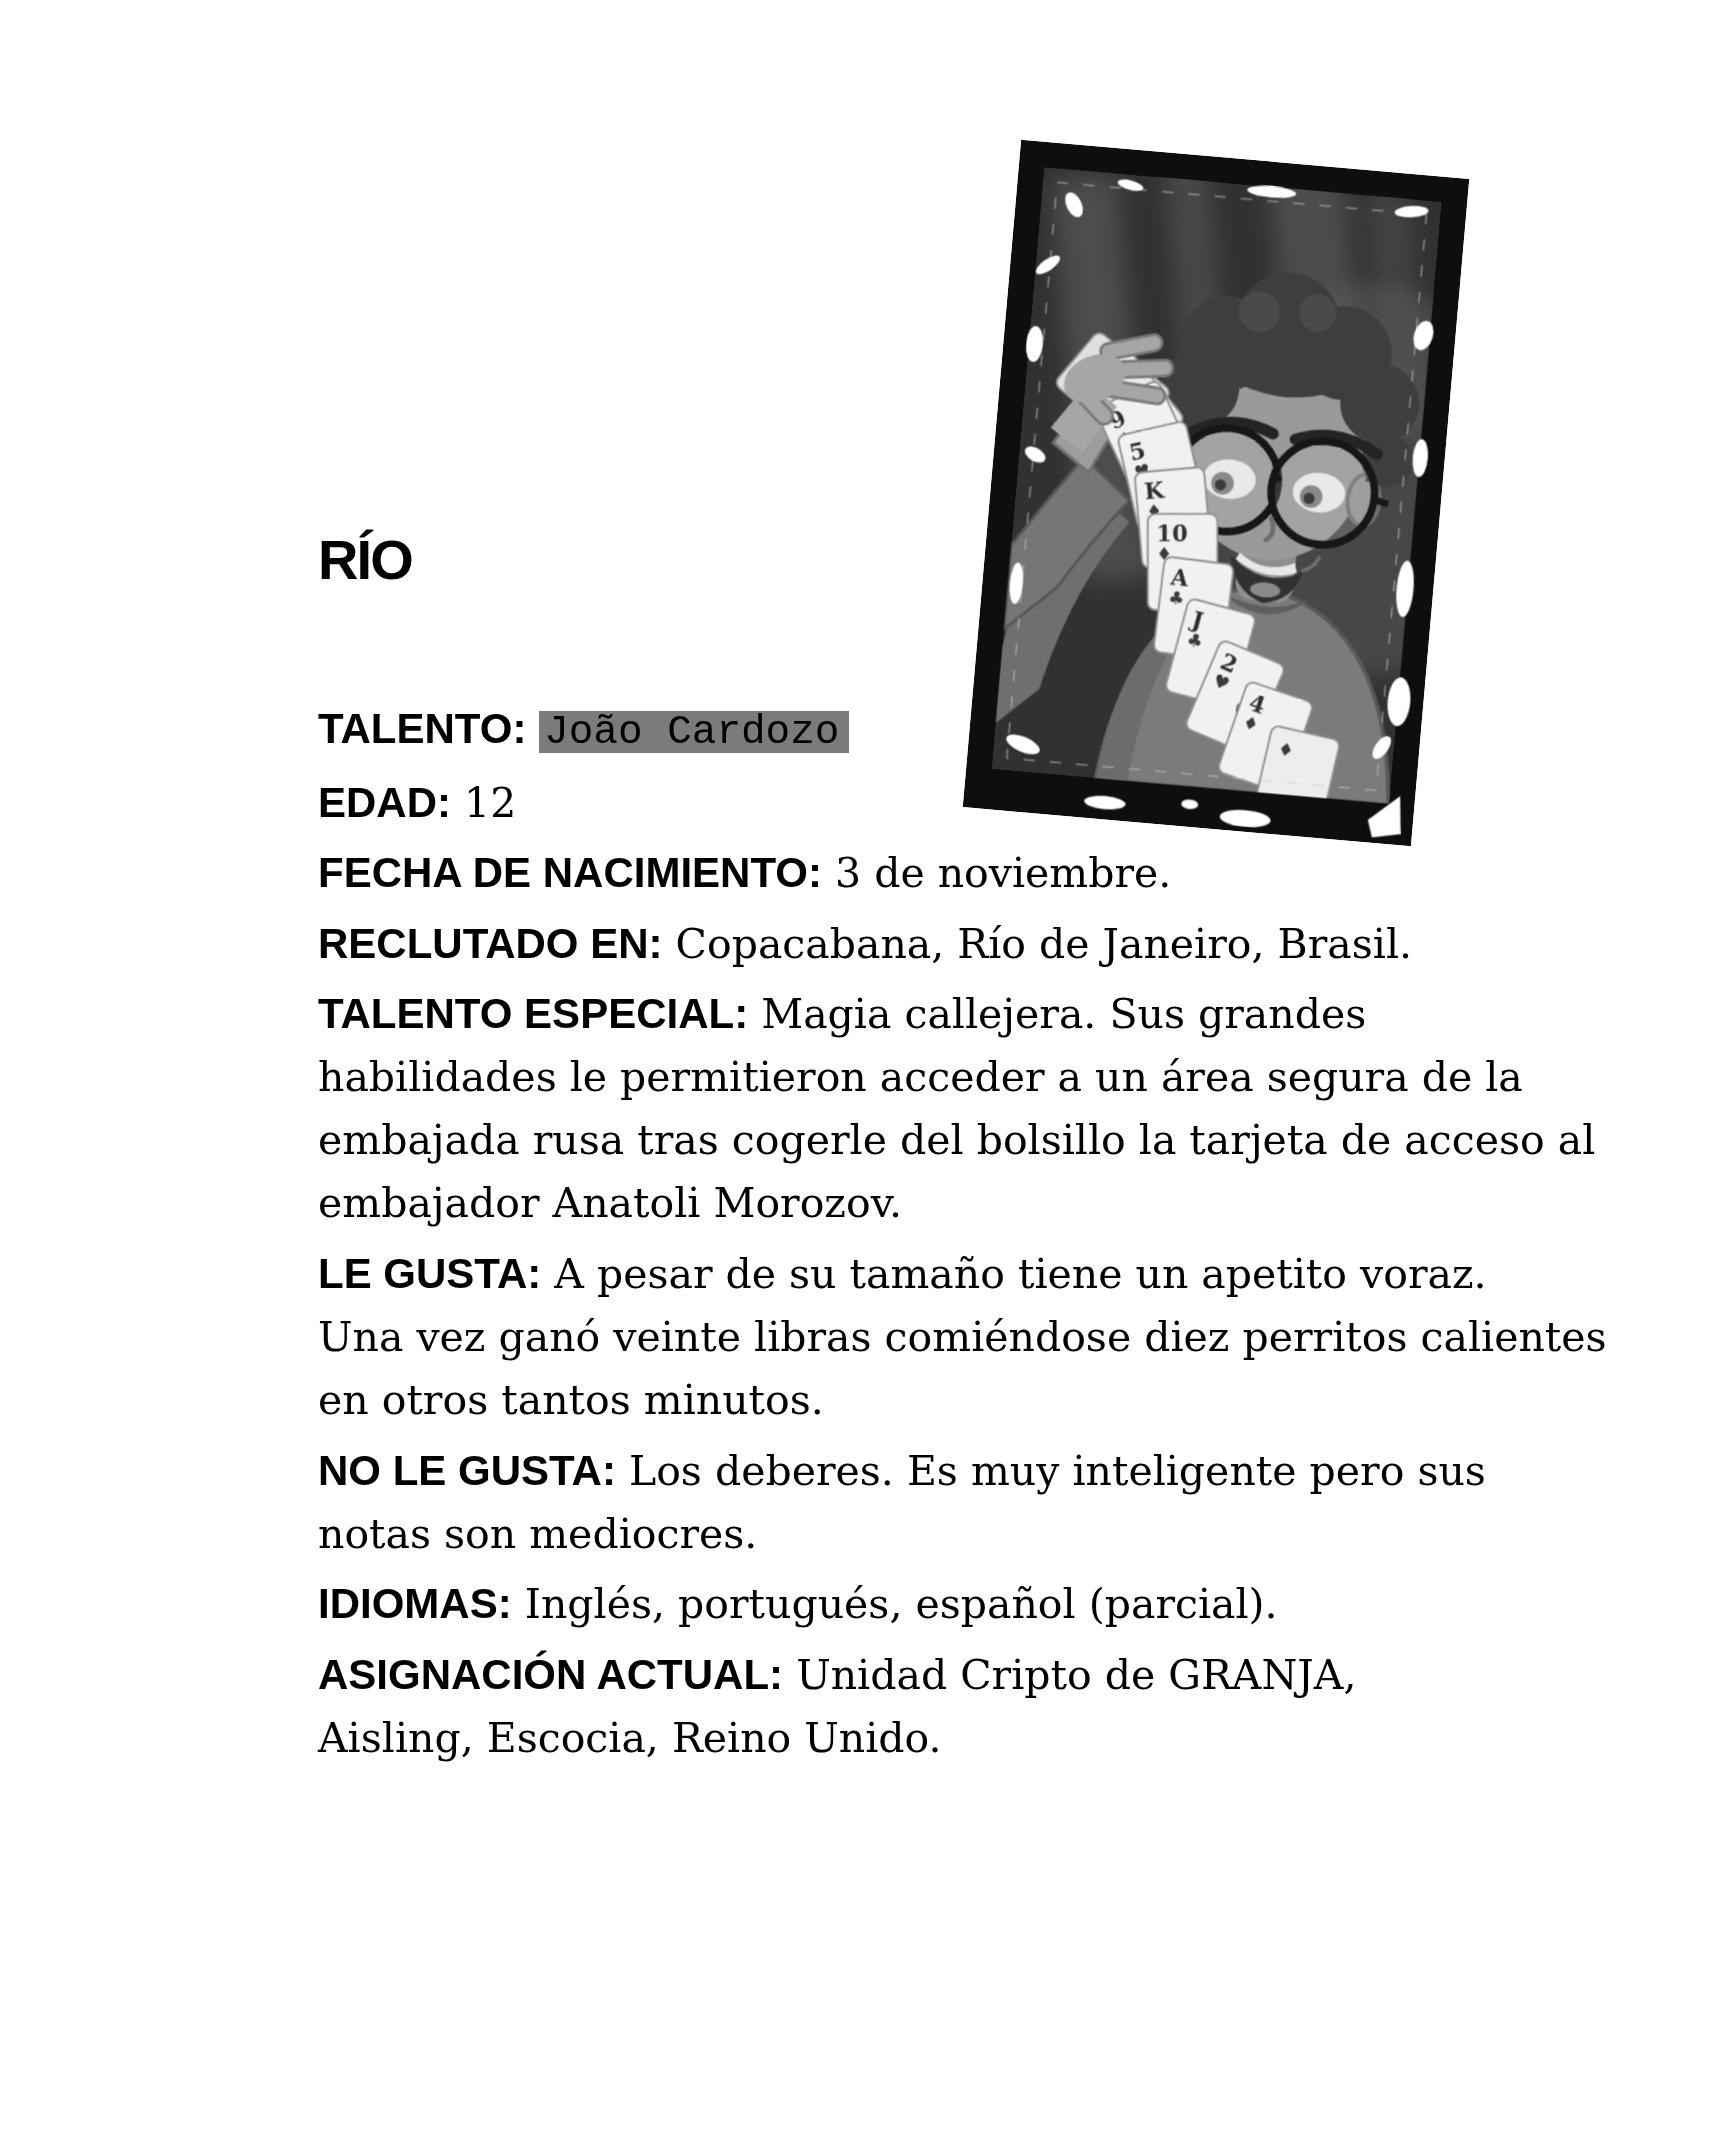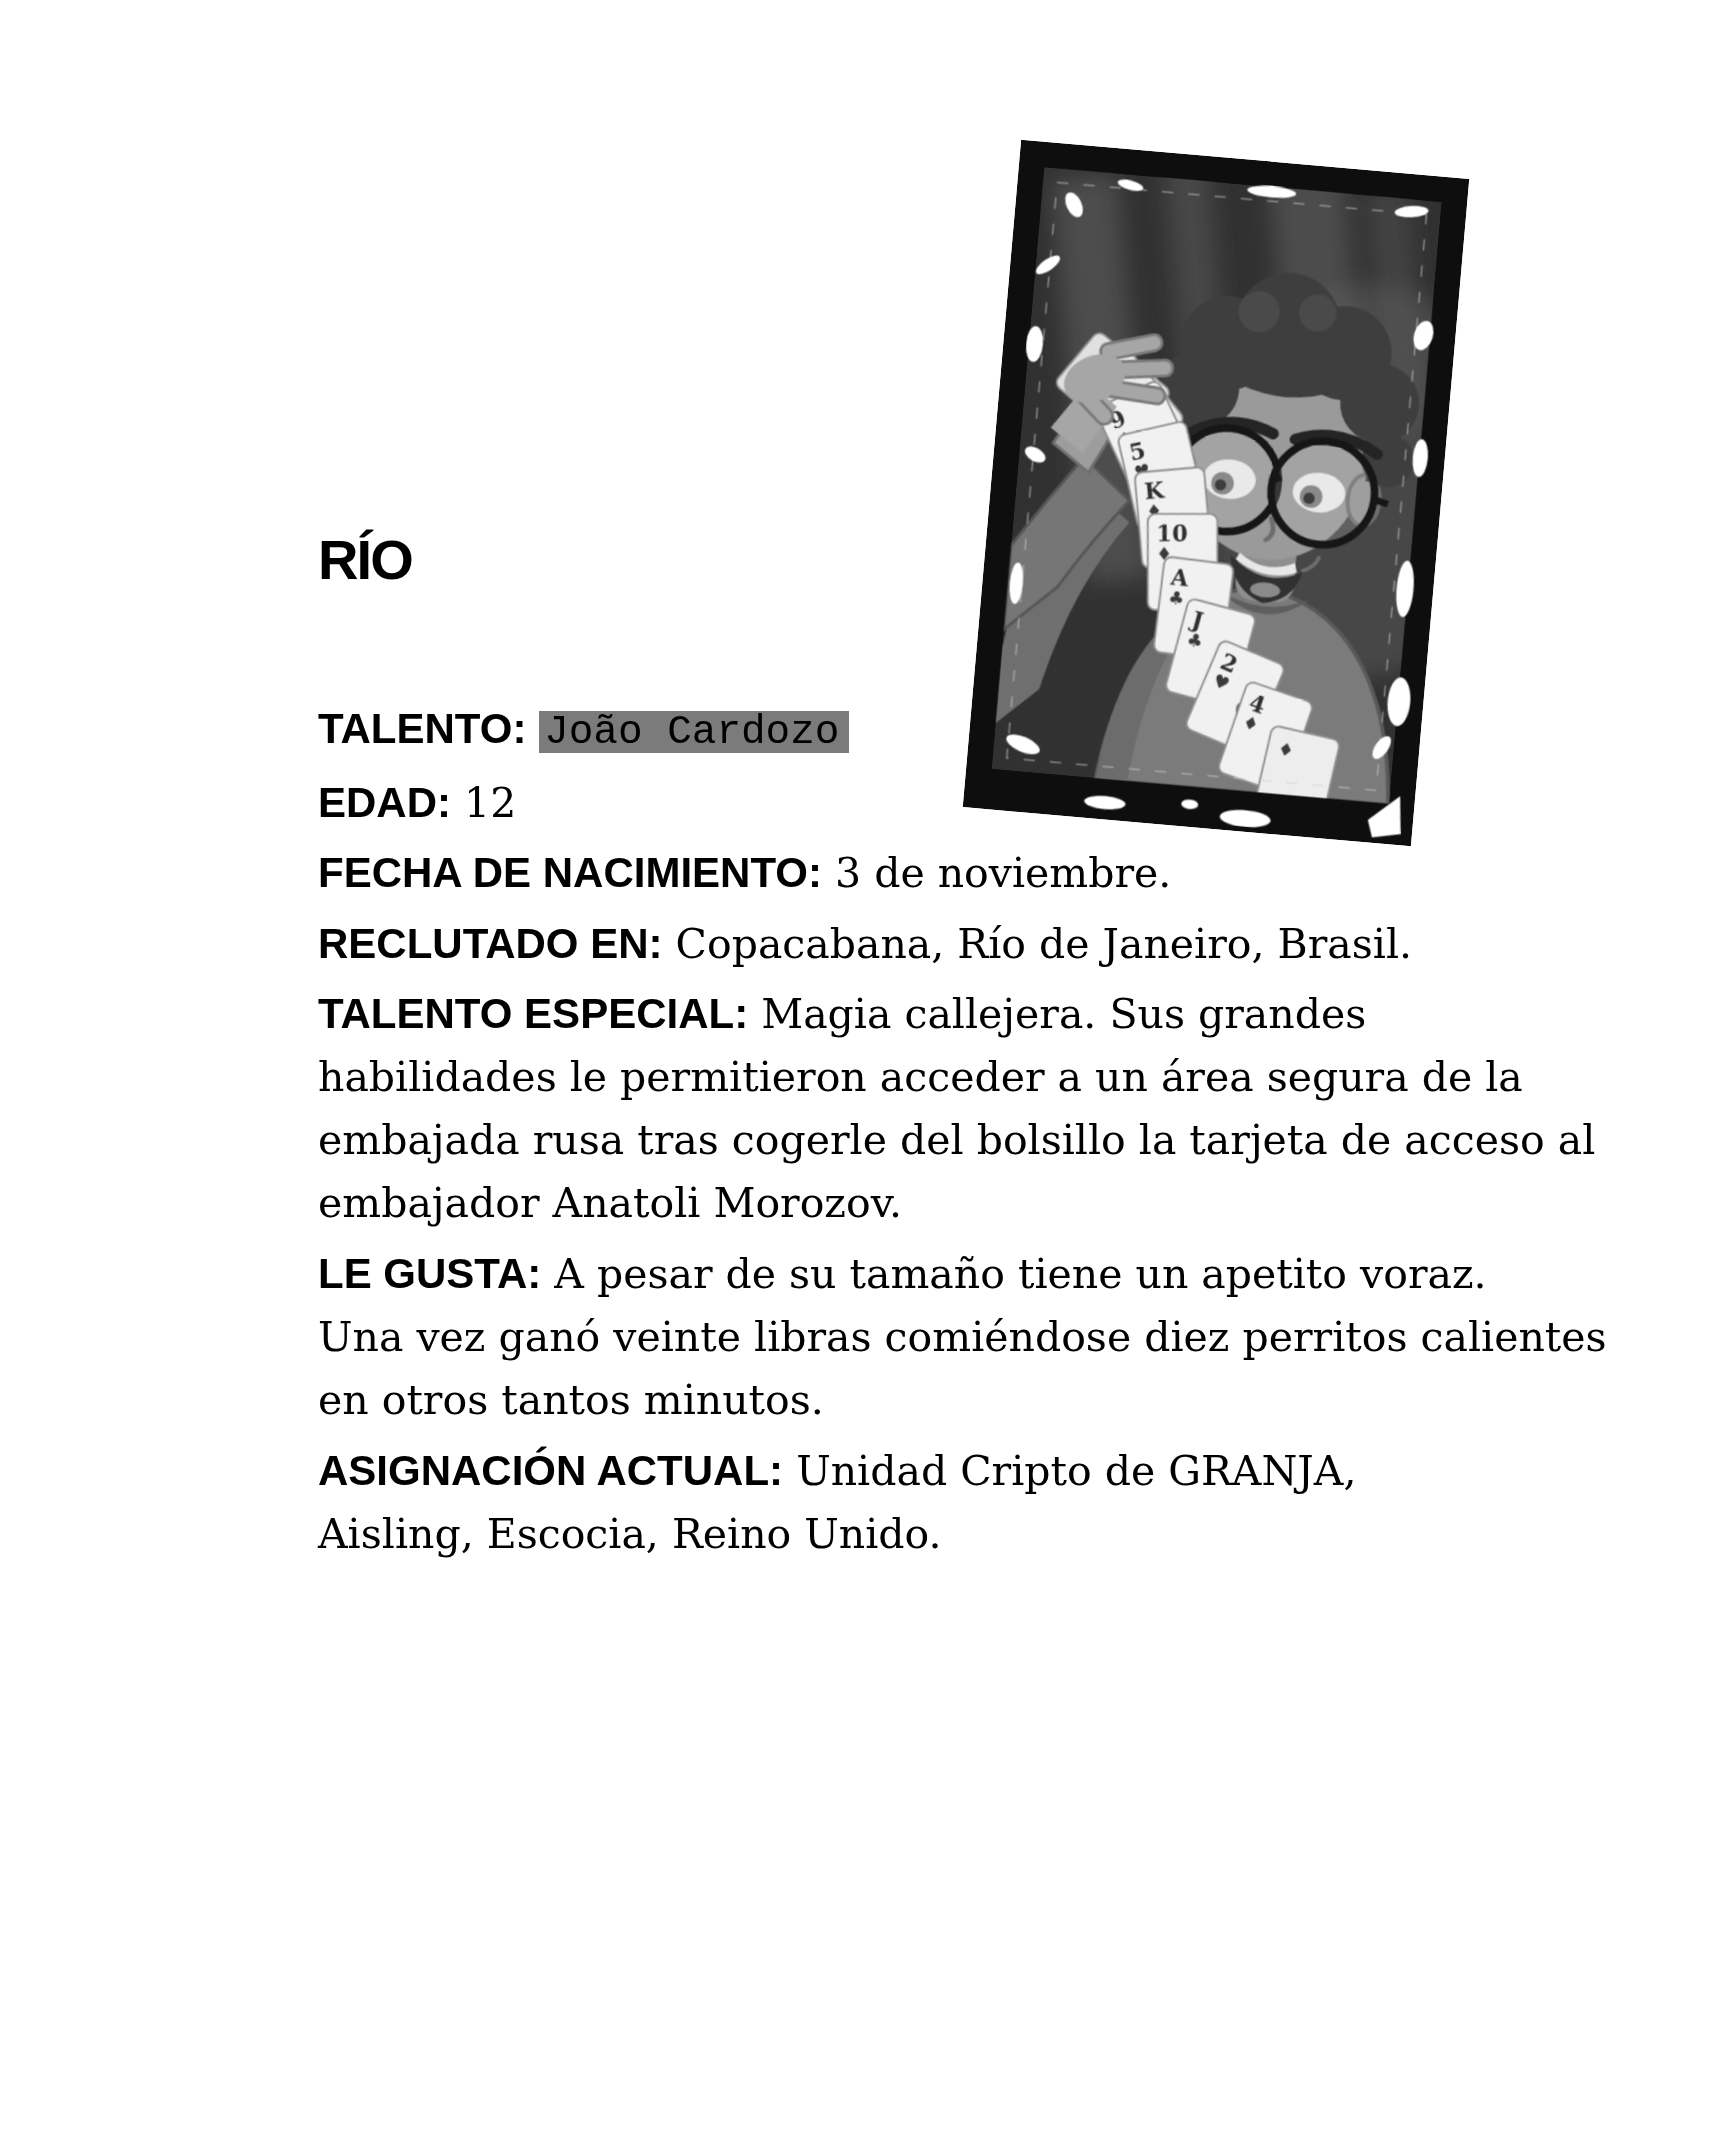--- a/index.html
+++ b/index.html
@@ -233,19 +233,22 @@
 
   <p class="field"><span class="label">TALENTO ESPECIAL:</span><span> </span><span class="value">Magia callejera. Sus grandes
 habilidades le permitieron acceder a un área segura de la
 embajada rusa tras cogerle del bolsillo la tarjeta de acceso al
 embajador Anatoli Morozov.</span></p>
 
   <p class="field"><span class="label">LE GUSTA:</span><span> </span><span class="value">A pesar de su tamaño tiene un apetito voraz.
 Una vez ganó veinte libras comiéndose diez perritos calientes
 en otros tantos minutos.</span></p>
 
-
+  <p class="field"><span class="label">NO LE GUSTA:</span><span> </span><span class="value">Los deberes. Es muy inteligente pero sus
+notas son mediocres.</span></p>
+
+  <p class="field"><span class="label">IDIOMAS:</span><span> </span><span class="value">Inglés, portugués, español (parcial).</span></p>
 
   <p class="field"><span class="label">ASIGNACIÓN ACTUAL:</span><span> </span><span class="value">Unidad Cripto de GRANJA,
 Aisling, Escocia, Reino Unido.</span></p>
 </section>
 </div>
 
 
 </body></html>

